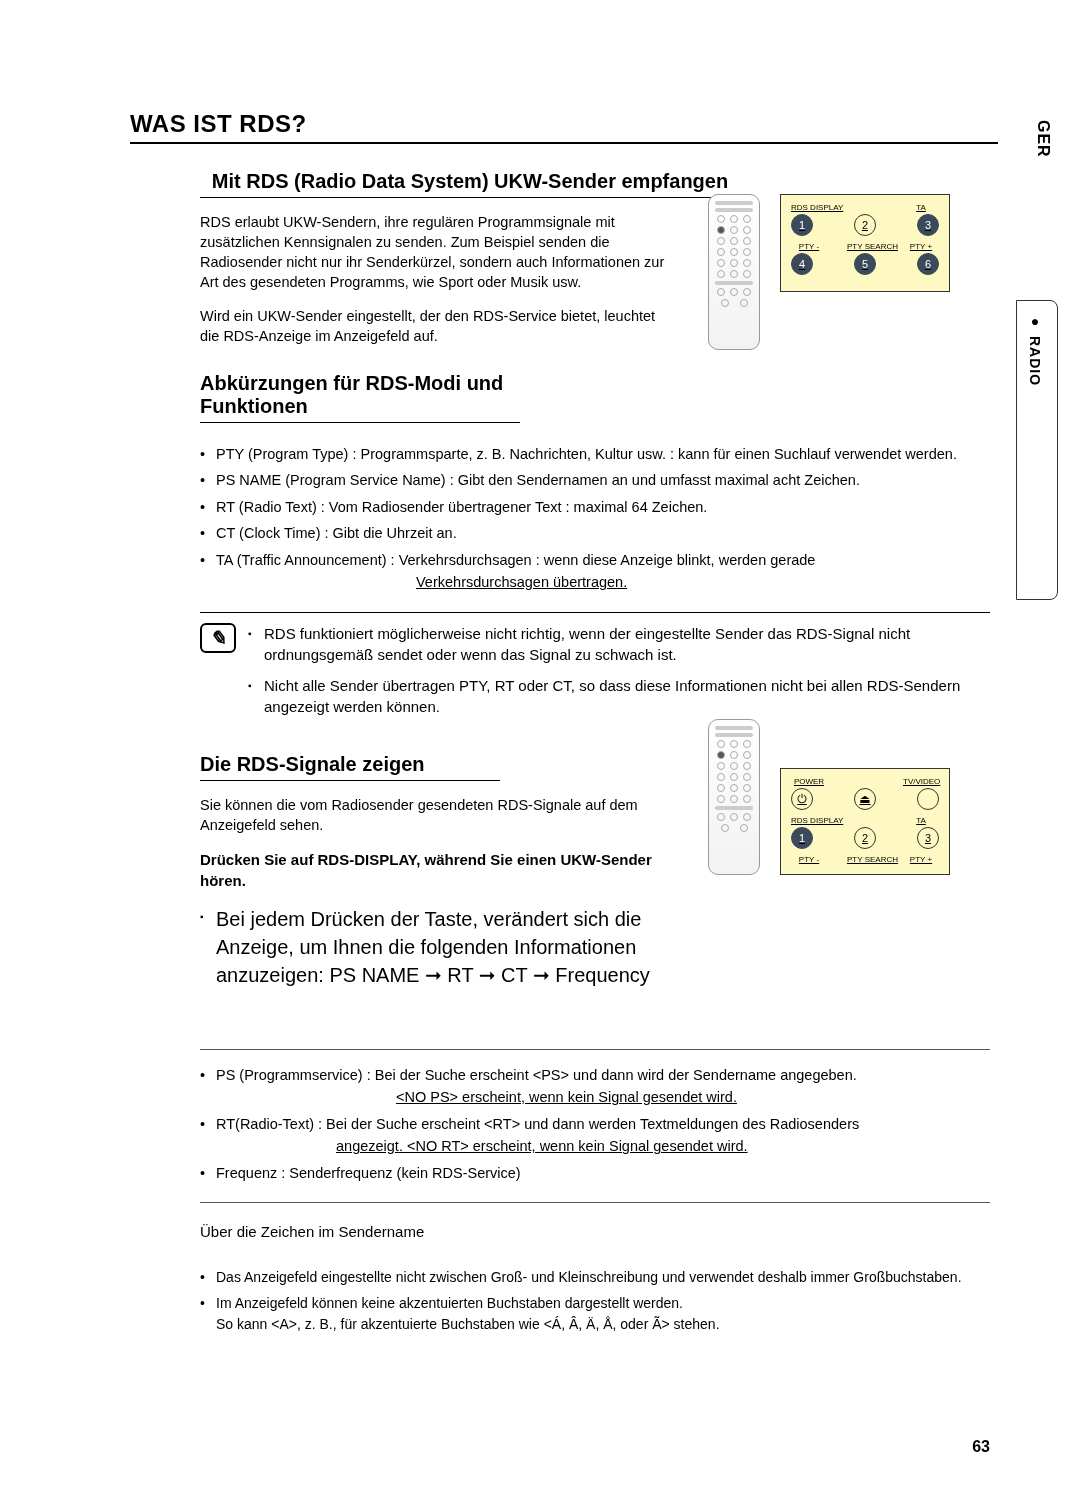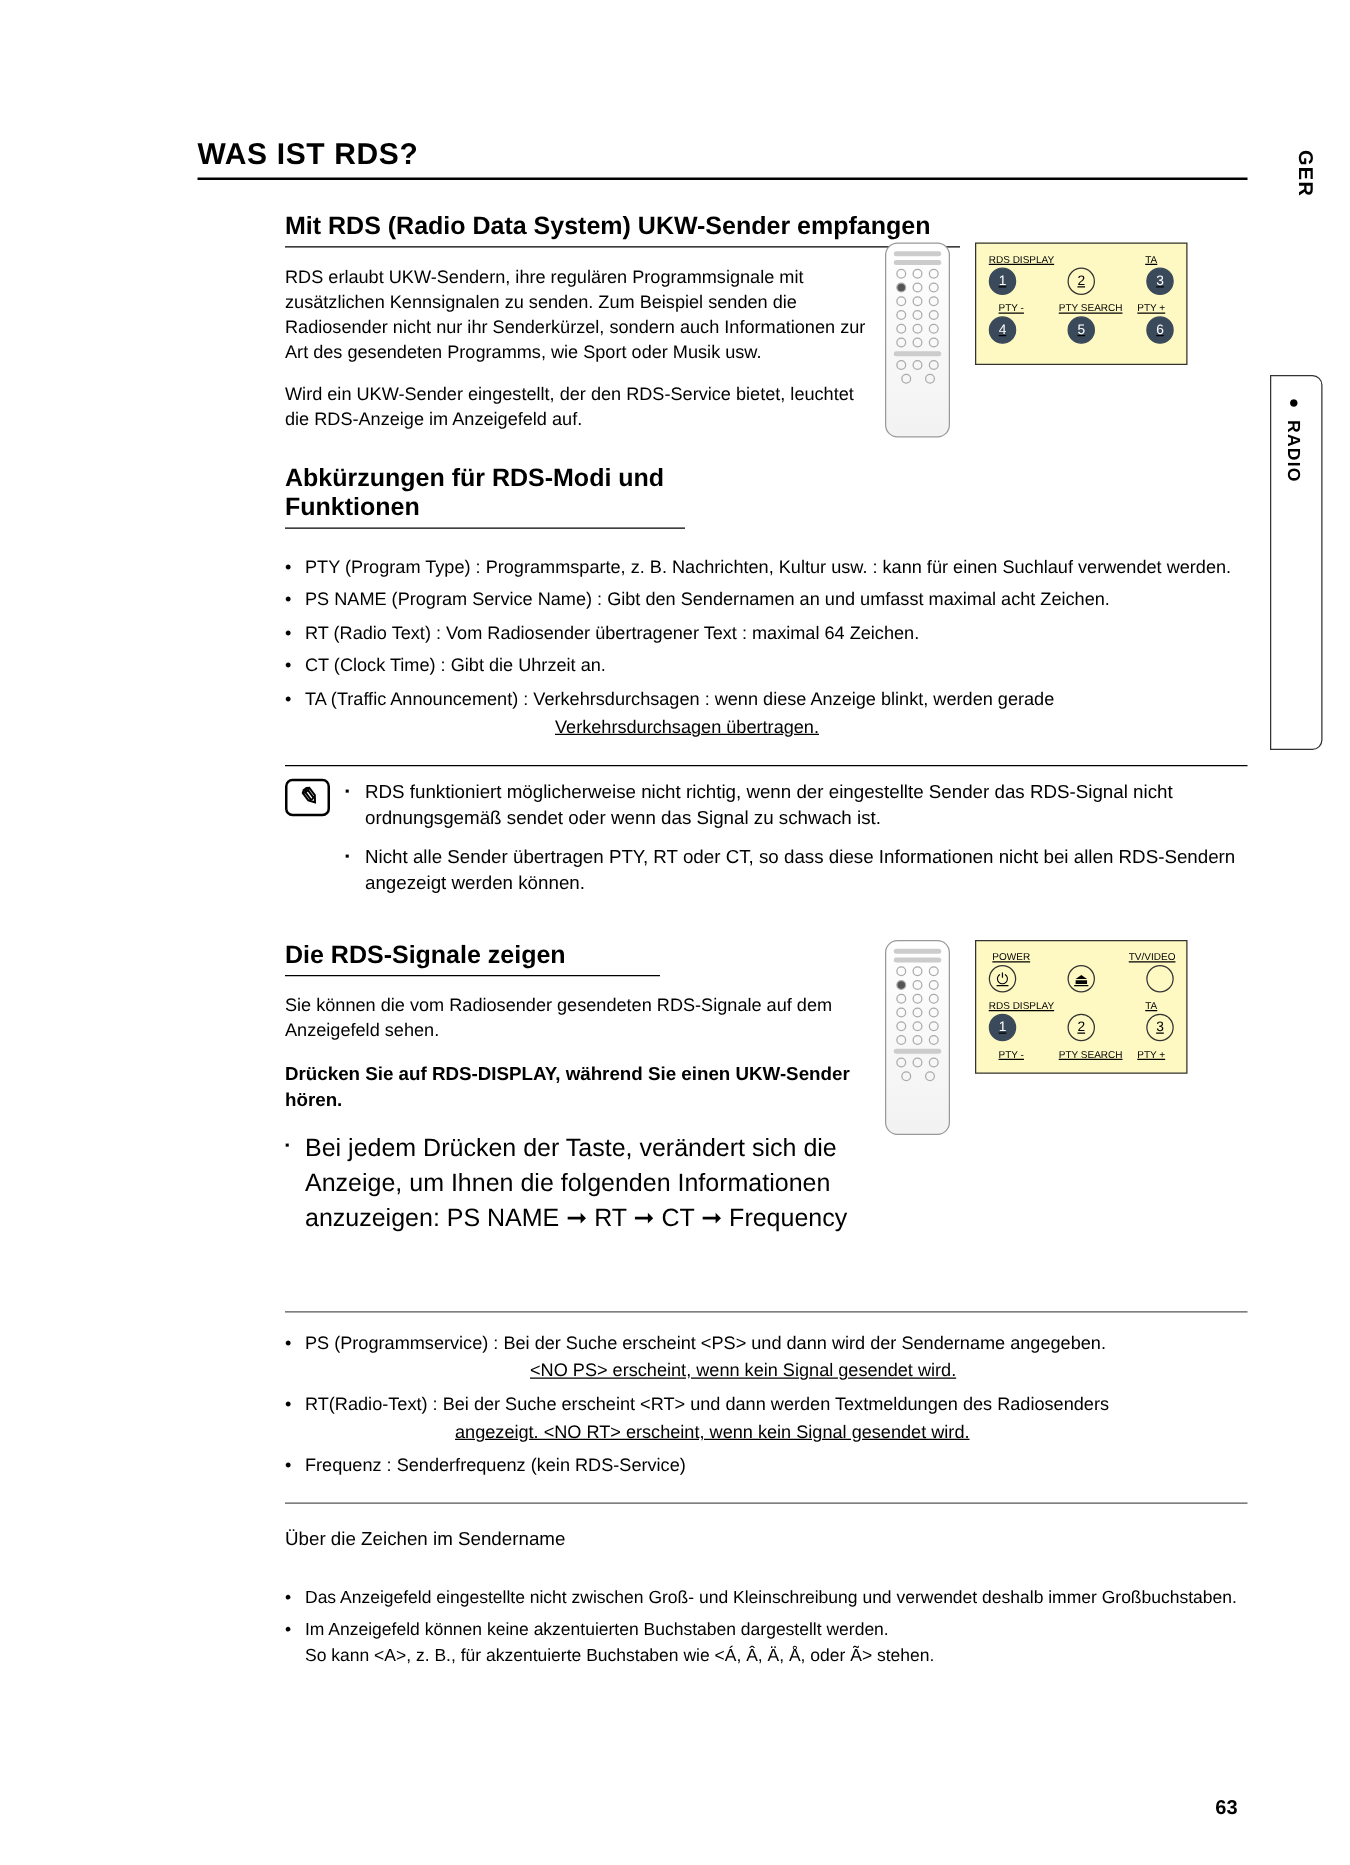--- a/index.html
+++ b/index.html
@@ -7,21 +7,20 @@
     font-family: Arial, Helvetica, sans-serif;
     background: #fff;
     width: 1080px;
     height: 1492px;
     position: relative;
     color: #000;
   }
   .page {
     padding: 110px 82px 40px 130px;
     position: relative;
-    margin-left: 28px;
   }
   .lang-tab {
     position: absolute;
     right: 28px;
     top: 120px;
     writing-mode: vertical-rl;
     font-size: 16px;
     font-weight: bold;
     letter-spacing: 1px;
   }
@@ -58,21 +57,21 @@
   .content { padding-left: 70px; }
   h2.sub-title {
     font-size: 20px;
     font-weight: bold;
     border-bottom: 1.5px solid #000;
     padding-bottom: 4px;
     margin-bottom: 14px;
     display: inline-block;
     min-width: 300px;
   }
-  h2.sub-title.wide { width: 540px; }
+  h2.sub-title.wide { width: 540px; text-align: center; }
   .para {
     font-size: 14.5px;
     line-height: 1.38;
     margin-bottom: 14px;
     max-width: 470px;
   }
   ul.bullets {
     list-style: none;
     font-size: 14.5px;
     line-height: 1.55;
@@ -171,21 +170,21 @@
     font-weight: bold;
     font-size: 16px;
   }
   
   .diagram {
     position: absolute;
     display: flex;
     align-items: flex-start;
   }
   .diagram.top { right: 130px; top: 194px; }
-  .diagram.mid { right: 130px; top: 752px; }
+  .diagram.mid { right: 130px; top: 719px; align-items: flex-end; }
   .remote {
     width: 52px;
     height: 156px;
     border: 1px solid #999;
     border-radius: 10px;
     background: linear-gradient(#fff,#f2f2f2);
     margin-right: 20px;
     display: flex;
     flex-direction: column;
     gap: 3px;

